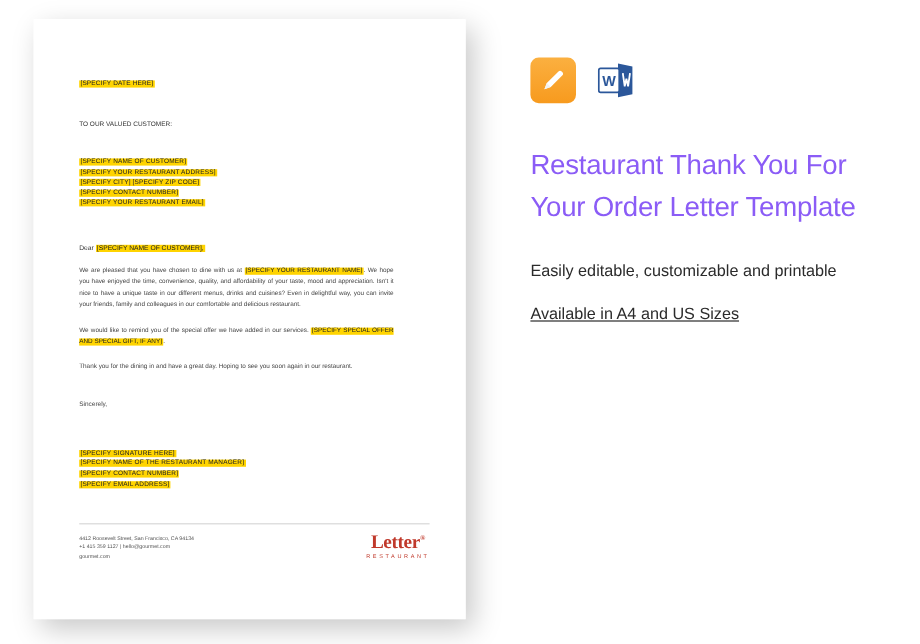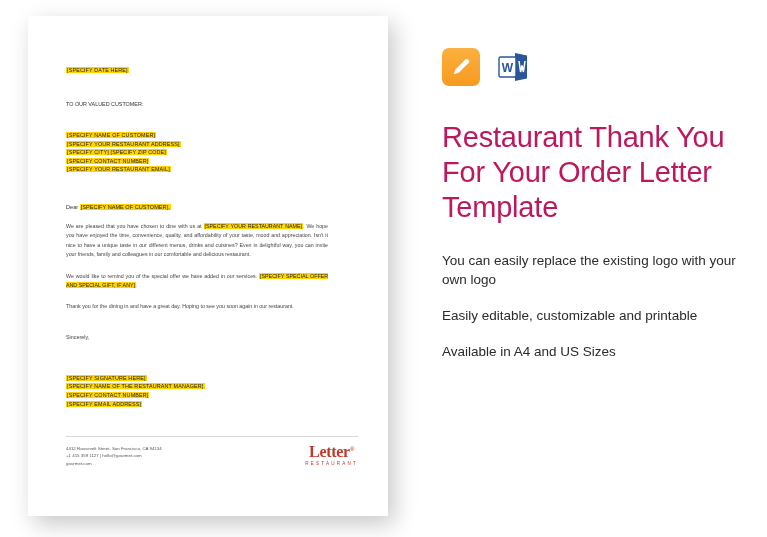--- a/index.html
+++ b/index.html
@@ -152,34 +152,34 @@
     align-items: center;
     justify-content: center;
   }
   .icon-pages {
     background: linear-gradient(180deg,#fbb040 0%,#f79a1e 100%);
   }
   .icon-word {
     background: #ffffff;
   }
   .title {
-    font-size: 29px;
+    font-size: 23px;
     line-height: 35px;
-    color: #be185d;
+    color: #8b5cf6;
     font-weight: normal;
     margin: 0 0 26px 0;
     letter-spacing: -0.2px;
   }
   .feature {
     font-size: 13.5px;
     line-height: 19px;
     color: #2b2b2b;
     margin-bottom: 17px;
   }
-  .feature:last-child { margin-bottom: 13px; }
+  .feature:last-child { margin-bottom: 13px; text-decoration: underline; }
 </style>
 </head>
 <body>
 
 <div class="stage">
 
   <div class="doc-shadow">
     <div class="doc-page">
 
       <div class="doc-line date-line">
@@ -247,18 +247,17 @@
           <path d="M20 4 L32 6.4 V29.6 L20 32 Z" fill="#2b579a"></path>
           <rect x="4" y="8" width="17" height="20" rx="1.5" fill="#ffffff" stroke="#2b579a" stroke-width="1.4"></rect>
           <text x="12.5" y="22.5" font-family="Liberation Sans, sans-serif" font-size="12" font-weight="bold" fill="#2b579a" text-anchor="middle">W</text>
           <path d="M24 12 L25.6 23 L27 16.5 L28.4 23 L30 12" stroke="#ffffff" stroke-width="1.5" fill="none"></path>
         </svg>
       </div>
     </div>
 
     <h1 class="title">Restaurant Thank You For Your Order Letter Template</h1>
 
-    <div class="feature">You can easily replace the existing logo with your own logo</div>
     <div class="feature">Easily editable, customizable and printable</div>
     <div class="feature">Available in A4 and US Sizes</div>
   </div>
 
 </div>
 
 </body></html>

